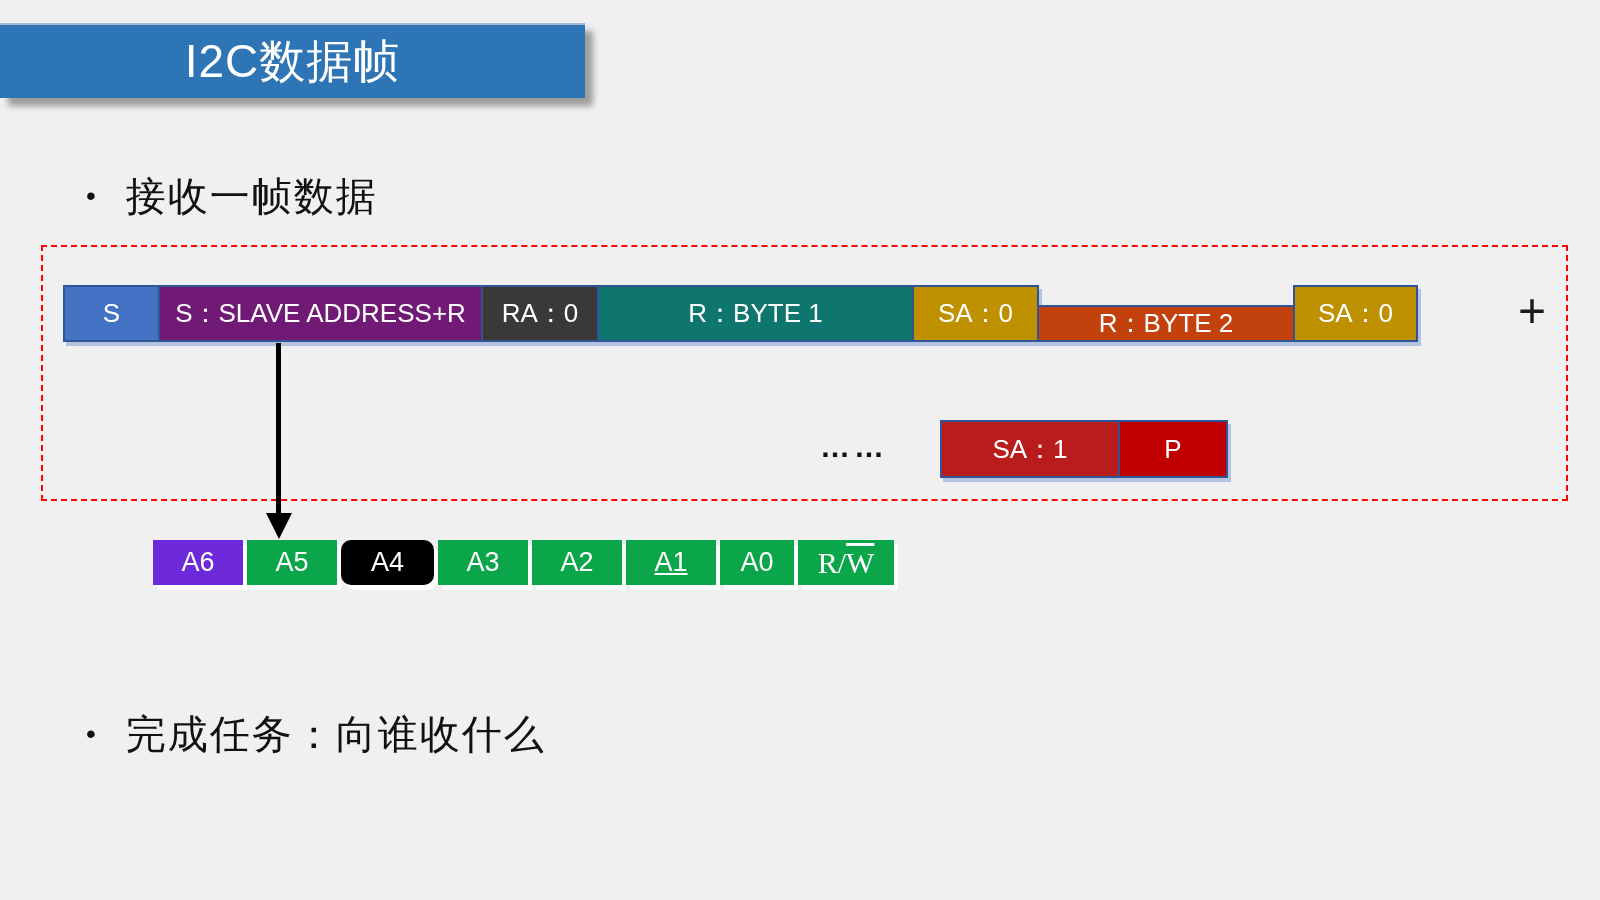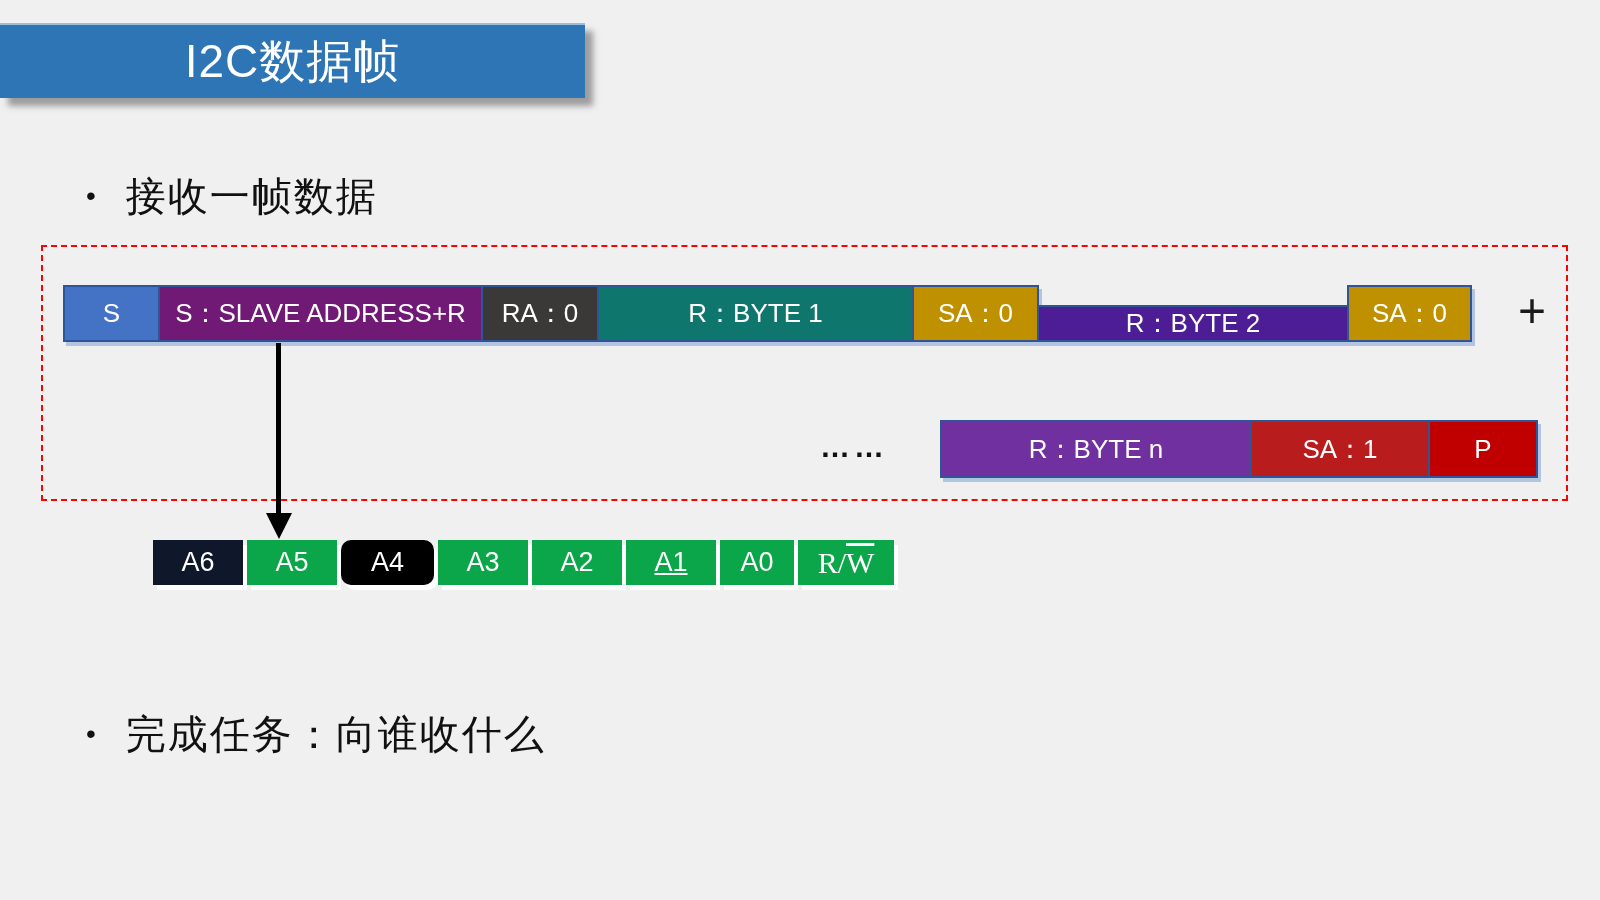--- a/index.html
+++ b/index.html
@@ -80,39 +80,38 @@
   </div>
 
   <div class="dashedbox" style="border-color: rgb(255, 0, 0);"></div>
 
   <div class="frow row1" id="row1">
       <div class="cell" style="width: 97px; background: rgb(68, 114, 196);">S</div>
       <div class="cell" style="width: 325px; background: #701a75; text-align: center;">S：SLAVE ADDRESS+R</div>
       <div class="cell" style="width: 118px; background: rgb(59, 56, 56);">RA：0</div>
       <div class="cell" style="width: 317px; background: #0f766e;">R：BYTE 1</div>
       <div class="cell" style="width: 127px; background: rgb(191, 144, 0);">SA：0</div>
-      <div class="cell" style="width: 312px; background: #4c1d95; margin-top: 20px;">R：BYTE 2</div>
+      <div class="cell" style="width: 258px; background: #c2410c; margin-top: 20px;">R：BYTE 2</div>
       <div class="cell" style="width: 125px; background: rgb(191, 144, 0);">SA：0</div>
     </div>
 
   <div class="plus">+</div>
 
   <div class="ellipsis">……</div>
 
   <div class="frow row2" id="row2">
-      <div class="cell" style="width: 312px; background: rgb(112, 48, 160);">R：BYTE n</div>
       <div class="cell" style="width: 180px; background: #b91c1c;">SA：1</div>
       <div class="cell" style="width: 110px; background: rgb(192, 0, 0);">P</div>
     </div>
 
   <div class="arrow-line"></div>
   <div class="arrow-head"></div>
 
   <div class="bits" id="bits">
-      <div class="bit" style="width: 90px; background: #0f172a;">A6</div>
+      <div class="bit" style="width: 90px; background: #6d28d9;">A6</div>
       <div class="bit" style="width: 90px; background: rgb(12, 166, 74);">A5</div>
       <div class="bit" style="width: 93px; background: #000000; border-radius: 10px;">A4</div>
       <div class="bit" style="width: 90px; background: rgb(12, 166, 74);">A3</div>
       <div class="bit" style="width: 90px; background: rgb(12, 166, 74);">A2</div>
       <div class="bit" style="width: 90px; background: rgb(12, 166, 74); text-decoration: underline;">A1</div>
       <div class="bit" style="width: 74px; background: rgb(12, 166, 74);">A0</div>
       <div class="bit rw" style="width: 96px; background: rgb(12, 166, 74);">R/<span class="over">W</span></div>
     </div>
 
   <div class="bullet bullet2">

